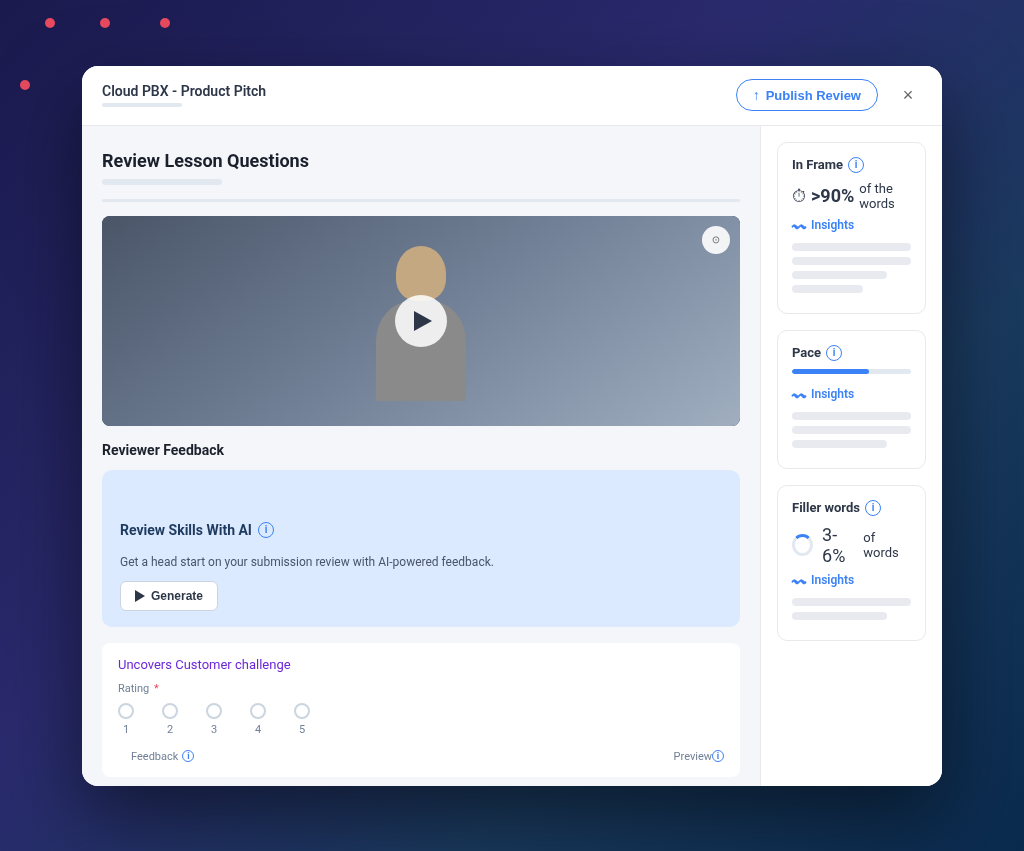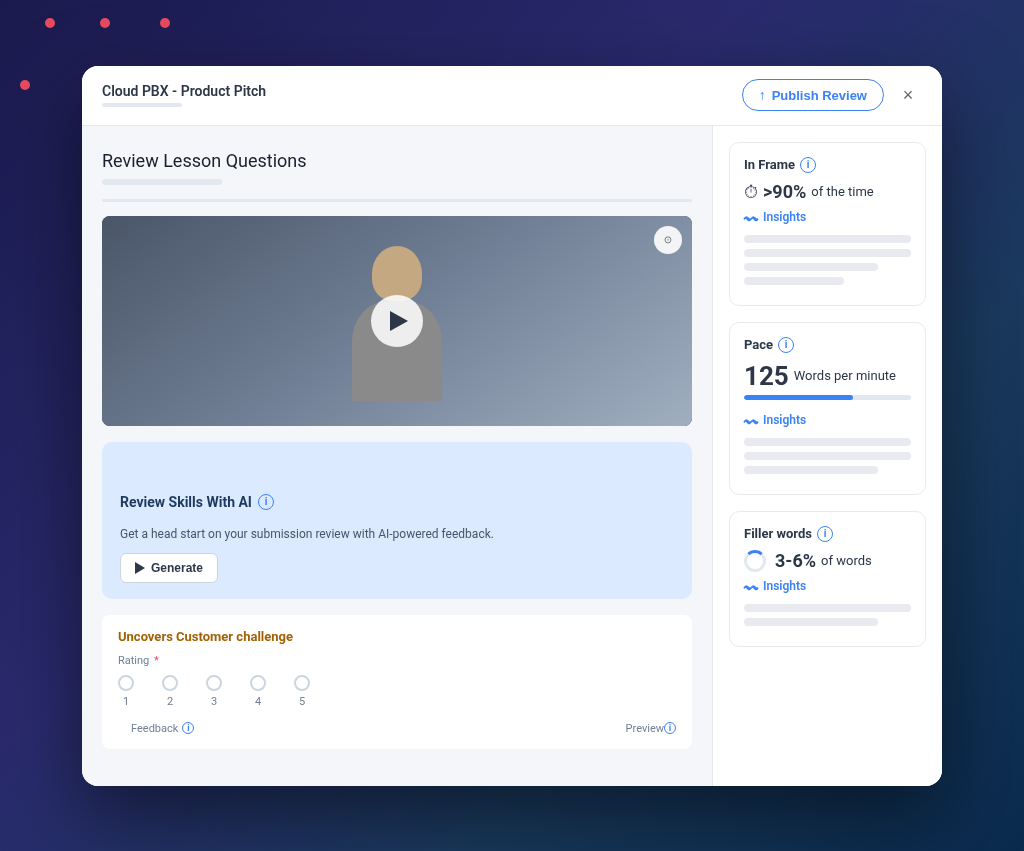--- a/index.html
+++ b/index.html
@@ -60,21 +60,21 @@
       width: 80px;
       height: 4px;
       background: #e2e8f0;
       border-radius: 2px;
       margin-top: 4px;
     }
 
     .modal-header-actions {
       display: flex;
       align-items: center;
-      gap: 10px;
+      gap: 16px;
     }
 
     .publish-btn {
       background: white;
       border: 1.5px solid #3b82f6;
       color: #3b82f6;
       padding: 7px 16px;
       border-radius: 20px;
       font-size: 13px;
       font-weight: 600;
@@ -114,21 +114,21 @@
     .left-panel {
       flex: 1;
       padding: 24px 20px;
       overflow-y: auto;
       background: #f5f6fa;
       position: relative;
     }
 
     .section-title {
       font-size: 18px;
-      font-weight: 400;
+      font-weight: 700;
       color: #1a202c;
       margin-bottom: 8px;
     }
 
     .section-subtitle-bar {
       width: 120px;
       height: 6px;
       background: #e2e8f0;
       border-radius: 3px;
       margin-bottom: 14px;
@@ -302,22 +302,22 @@
 
     
     .question-card {
       background: white;
       border-radius: 8px;
       padding: 14px 16px;
     }
 
     .question-title {
       font-size: 13px;
-      font-weight: 700;
-      color: #a16207;
+      font-weight: 400;
+      color: #6d28d9;
       margin-bottom: 10px;
     }
 
     .rating-label {
       font-size: 11px;
       color: #718096;
       margin-bottom: 8px;
     }
 
     .required-star {
@@ -370,21 +370,21 @@
 
     .preview-label {
       font-size: 11px;
       color: #718096;
       display: flex;
       align-items: center;
     }
 
     
     .right-panel {
-      width: 230px;
+      width: 182px;
       background: white;
       border-left: 1px solid #e8e9ec;
       overflow-y: auto;
       padding: 16px;
       display: flex;
       flex-direction: column;
       gap: 16px;
     }
 
     .insight-section {
@@ -468,21 +468,21 @@
       color: #2d3748;
     }
 
     .in-frame-percent {
       font-size: 13px;
       color: #2d3748;
     }
 
     .filler-value {
       font-size: 18px;
-      font-weight: 700;
+      font-weight: 400;
       color: #2d3748;
     }
 
     .filler-loading-circle {
       width: 22px;
       height: 22px;
       border: 3px solid #e2e8f0;
       border-top: 3px solid #3b82f6;
       border-radius: 50%;
       margin-right: 4px;
@@ -522,20 +522,21 @@
             <div class="person-head"></div>
             <div class="person-body"></div>
           </div>
         </div>
         <div class="play-btn-overlay">
           <div class="play-triangle"></div>
         </div>
         <div class="video-corner-btn">⊙</div>
       </div>
 
+      <div class="reviewer-feedback-label">Reviewer Feedback</div>
 
       <div class="ai-review-panel">
         <div class="ai-review-title">
           <span>Review Skills With AI</span>
           <span class="info-icon">i</span>
         </div>
         <div class="ai-review-desc">Get a head start on your submission review with AI-powered feedback.</div>
         <button class="generate-btn">
           <div class="generate-btn-play"></div>
           <span>Generate</span>
@@ -586,41 +587,37 @@
     <div class="right-panel">
 
       <div class="insight-section">
         <div class="insight-section-title">
           <span>In Frame</span>
           <span class="info-icon">i</span>
         </div>
         <div class="insight-value">
           <span style="font-size:18px;">⏱</span>
           <span class="in-frame-value">&gt;90%</span>
-          <span class="in-frame-percent">of the time</span>
+          <span class="in-frame-percent">of the words</span>
         </div>
         <div class="insights-link">
           <span class="insights-zigzag">〰</span>
           <span>Insights</span>
         </div>
         <div class="skeleton-line full"></div>
         <div class="skeleton-line full"></div>
         <div class="skeleton-line medium"></div>
         <div class="skeleton-line short"></div>
       </div>
 
       <div class="insight-section">
         <div class="insight-section-title">
           <span>Pace</span>
           <span class="info-icon">i</span>
         </div>
-        <div class="insight-value">
-          <strong>125</strong>
-          <span class="unit">Words per minute</span>
-        </div>
         <div class="pace-bar-container">
           <div class="pace-bar-fill" style="width: 65%;"></div>
         </div>
         <div class="insights-link">
           <span class="insights-zigzag">〰</span>
           <span>Insights</span>
         </div>
         <div class="skeleton-line full"></div>
         <div class="skeleton-line full"></div>
         <div class="skeleton-line medium"></div>

